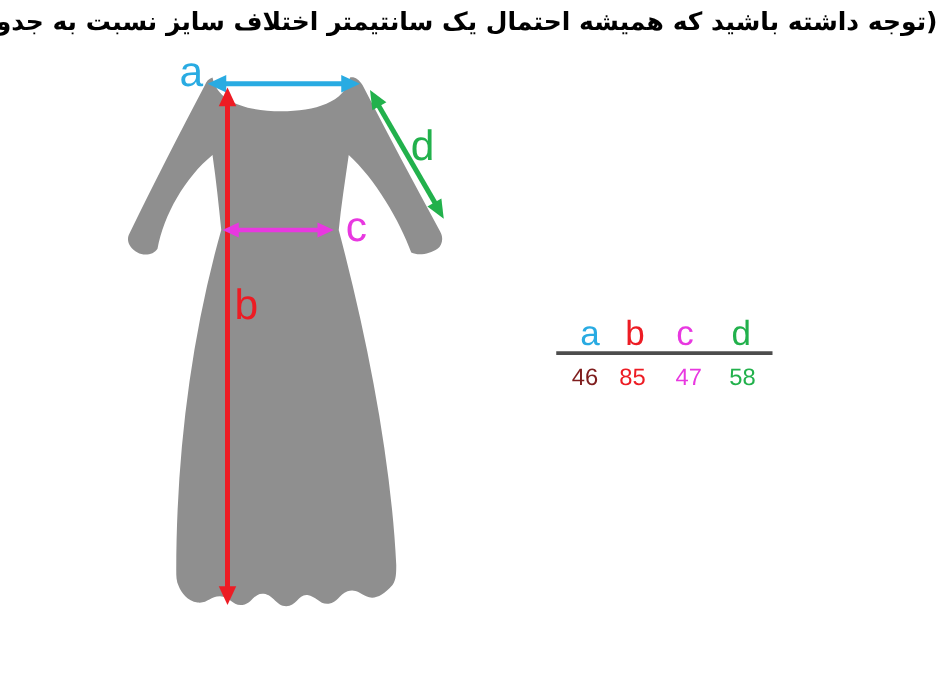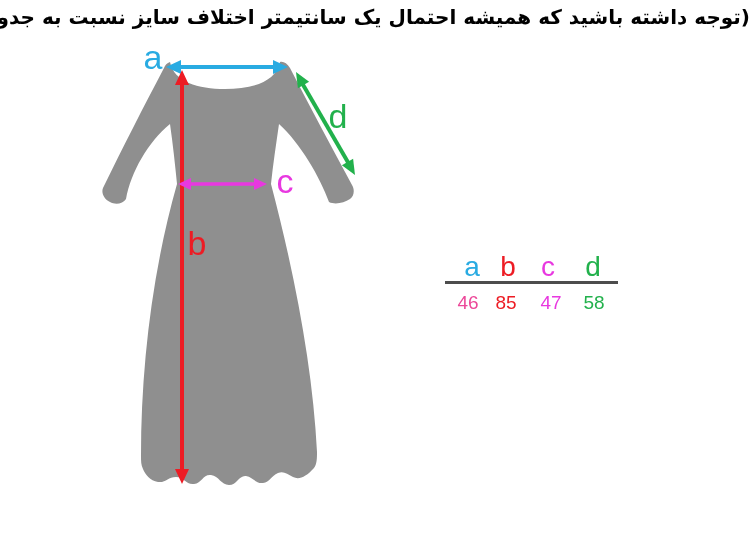--- a/index.html
+++ b/index.html
@@ -127,20 +127,20 @@
 
   <div class="size-table">
     <div class="row headers">
       <span class="cell" style="left: 27px; color: rgb(41, 171, 226);">a</span>
       <span class="cell" style="left: 63px; color: rgb(237, 28, 36);">b</span>
       <span class="cell" style="left: 103px; color: rgb(232, 56, 224);">c</span>
       <span class="cell" style="left: 148px; color: rgb(34, 177, 76);">d</span>
     </div>
     <div class="rule" style="background: rgb(77, 77, 77);"></div>
     <div class="row values">
-      <span class="cell" style="left: 23px; color: #ec4899;">46</span>
+      <span class="cell" style="left: 23px; color: #7f1d1d;">46</span>
       <span class="cell" style="left: 61px; color: rgb(237, 28, 36); text-align: center;">85</span>
       <span class="cell" style="left: 106px; color: rgb(232, 56, 224); text-align: right;">47</span>
       <span class="cell" style="left: 149px; color: rgb(34, 177, 76);">58</span>
     </div>
   </div>
 
 </div>
 
 </body></html>

